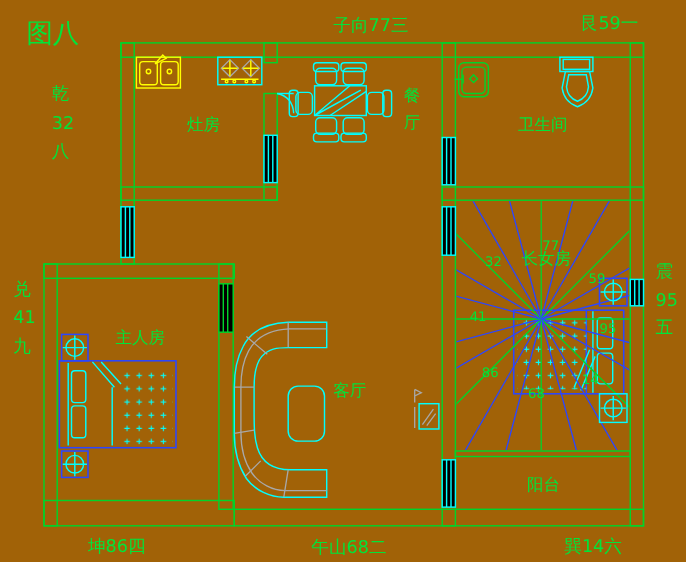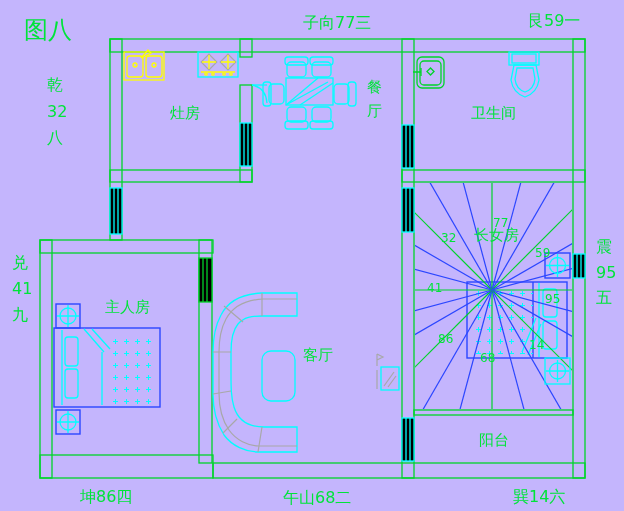--- a/index.html
+++ b/index.html
@@ -1,16 +1,16 @@
 <!DOCTYPE html>
 <html><head>
 <meta charset="utf-8">
 <style>
   html,body{margin:0;padding:0;background:#000;}
-  #stage{position:relative;width:624px;height:511px;background:#c4b5fd;overflow:hidden;}
+  #stage{position:relative;width:624px;height:511px;background:#a16207;overflow:hidden;}
   svg{display:block;}
   .g{stroke:#00d42a;fill:none;stroke-width:1.3;}
   .c{stroke:#00ffff;fill:none;stroke-width:1.3;}
   .y{stroke:#ffff00;fill:none;stroke-width:1.3;}
   .b{stroke:#2b46ff;fill:none;stroke-width:1.4;}
   .gy{stroke:#a8a8a8;fill:none;stroke-width:1.2;}
   .blk{fill:#000;}
   text{fill:#00e43a;font-family:"DejaVu Sans",sans-serif;}
   .t-big{font-size:24px;}
   .t-lab{font-size:15px;}

